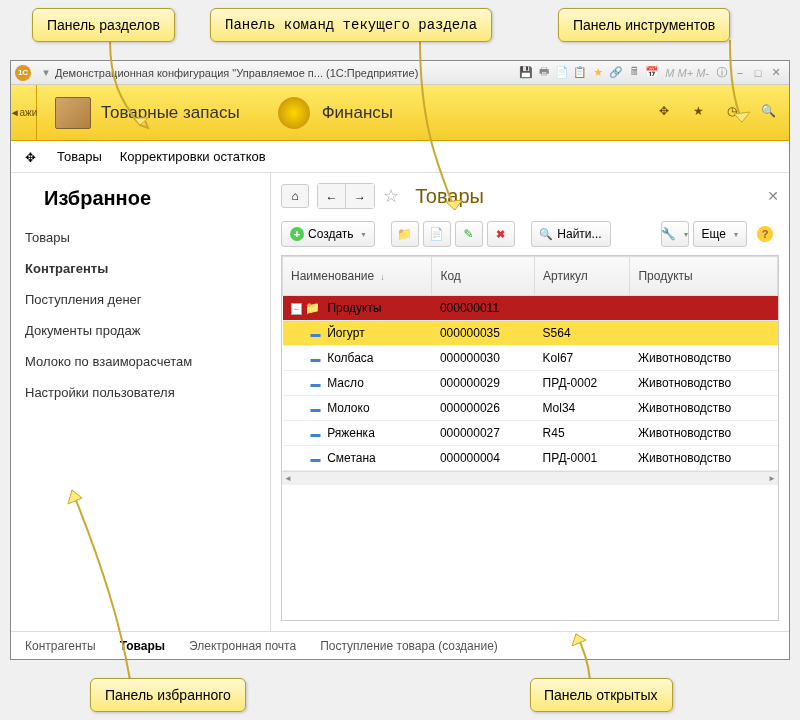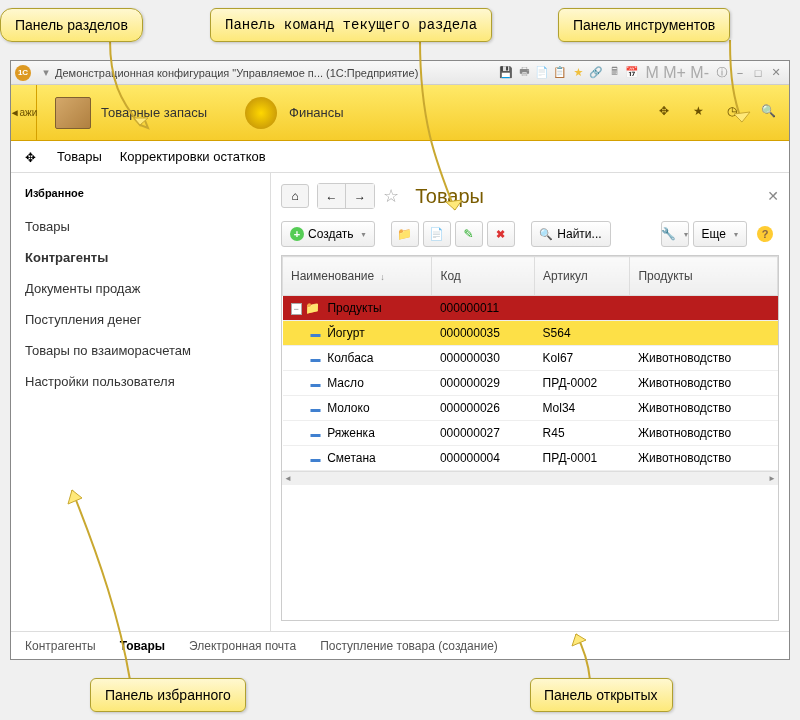--- a/index.html
+++ b/index.html
@@ -10,41 +10,41 @@
 
 
 .window { position: absolute; top: 60px; left: 10px; right: 10px; bottom: 60px; background: #fff; border: 1px solid #888; }
 
 
 .titlebar { height: 24px; background: linear-gradient(to bottom, #f8f8f8, #e8e8e8); border-bottom: 1px solid #ccc; display: flex; align-items: center; padding: 0 4px; font-size: 11px; color: #444; }
 .titlebar .logo { width: 16px; height: 16px; background: #d92; border-radius: 50%; margin-right: 6px; display: flex; align-items: center; justify-content: center; font-size: 8px; font-weight: bold; color: #fff; }
 .titlebar .tbtn { width: 16px; height: 16px; display: inline-flex; align-items: center; justify-content: center; margin: 0 1px; color: #888; cursor: pointer; }
 .titlebar .spacer { flex: 1; }
 .titlebar .star { color: #f0c040; }
-.titlebar .mgroup { color: #aaa; font-size: 16px; margin: 0 4px; }
+.titlebar .mgroup { color: #aaa; font-size: 11px; margin: 0 4px; font-style: italic; }
 
 
 .sections { height: 56px; background: linear-gradient(to bottom, #ffe968, #f6cd2c); display: flex; align-items: center; border-bottom: 1px solid #d4a000; }
 .sections .navbtn { width: 26px; height: 56px; display: flex; align-items: center; justify-content: center; font-size: 10px; color: #6b5000; border-right: 1px solid #d4a000; cursor: pointer; }
 .section-item { display: flex; align-items: center; padding: 0 18px; height: 56px; cursor: pointer; }
 .section-item .sicon { width: 36px; height: 36px; margin-right: 10px; display: flex; align-items: center; justify-content: center; }
-.section-item span.lbl { font-size: 13px; color: #333; }
+.section-item span.lbl { font-size: 17px; color: #333; }
 .sections .tools { margin-left: auto; display: flex; align-items: center; padding-right: 10px; gap: 16px; }
 .sections .tools .ticon { width: 18px; height: 18px; color: #6b5000; cursor: pointer; }
 
 
 .cmdbar { height: 32px; display: flex; align-items: center; padding: 0 14px; gap: 18px; border-bottom: 1px solid #ddd; font-size: 13px; }
 .cmdbar .cicon { width: 14px; height: 14px; }
 
 
 .body { display: flex; height: calc(100% - 24px - 56px - 32px - 28px); }
 
 
 .favorites { width: 260px; border-right: 1px solid #ddd; padding: 14px 0; }
-.favorites .fav-title { font-size: 11px; font-weight: bold; padding: 0 14px 12px; }
+.favorites .fav-title { font-size: 20px; font-weight: bold; padding: 0 14px 12px; margin-left: 19px; }
 .favorites .fav-item { padding: 8px 14px; font-size: 13px; color: #333; cursor: pointer; }
 .favorites .fav-item.active { font-weight: bold; }
 
 
 .main { flex: 1; display: flex; flex-direction: column; padding: 10px; }
 .main-header { display: flex; align-items: center; gap: 8px; margin-bottom: 12px; }
 .main-header .hbtn { width: 28px; height: 24px; border: 1px solid #ccc; border-radius: 3px; background: #f5f5f5; display: flex; align-items: center; justify-content: center; cursor: pointer; font-size: 12px; }
 .main-header .title { font-size: 20px; color: #7a5c00; margin-left: 8px; }
 .main-header .close { margin-left: auto; color: #888; font-size: 14px; cursor: pointer; }
 
@@ -86,21 +86,21 @@
 .i-help { width: 16px; height: 16px; border-radius: 50%; background: #fc3; color: #864; display: inline-flex; align-items: center; justify-content: center; font-size: 11px; font-weight: bold; }
 .sort-arrow { font-size: 9px; color: #888; margin-left: 6px; }
 
 .box-icon { width: 36px; height: 32px; background: linear-gradient(135deg, #d4a86a, #b08040); border: 1px solid #806030; border-radius: 2px; }
 .money-icon { width: 32px; height: 32px; background: radial-gradient(circle, #ffd700, #b8860b); border-radius: 50%; }
 .building-icon { width: 28px; height: 34px; background: linear-gradient(to bottom, #6bb0e8, #3070b0); border: 1px solid #205080; }
 </style>
 </head>
 <body>
 
-<div class="callout" style="top:8px; left:0;border-radius:12px;">Панель разделов</div>
+<div class="callout" style="top:8px; left:32px;">Панель разделов</div>
 <div class="callout" style="top:8px; left:210px;font-family:Liberation Mono, monospace;">Панель команд текущего раздела</div>
 <div class="callout" style="top:8px; left:558px;">Панель инструментов</div>
 <div class="callout" style="bottom:8px; left:90px;">Панель избранного</div>
 <div class="callout" style="bottom:8px; left:530px;padding-left:13px;">Панель открытых</div>
 
 <svg class="arrow" style="top:40px; left:100px; width:60px; height:90px;">
   <path d="M10,0 C10,40 20,60 40,85 L48,88 L44,78 L40,85 L34,78" fill="none" stroke="#c9a830" stroke-width="2"></path>
   <polygon points="40,85 48,78 34,78" fill="#ffe97a" stroke="#c9a830"></polygon>
 </svg>
 <svg class="arrow" style="top:40px; left:400px; width:80px; height:180px;">
@@ -170,23 +170,23 @@
     <span>Корректировки остатков</span>
   </div>
 
   <div class="body">
 
     <div class="favorites">
       <div class="fav-title">Избранное</div>
       <div id="fav-items">
           <div class="fav-item">Товары</div>
           <div class="fav-item active">Контрагенты</div>
+          <div class="fav-item">Поступления денег</div>
           <div class="fav-item">Документы продаж</div>
-          <div class="fav-item">Поступления денег</div>
-          <div class="fav-item">Товары по взаиморасчетам</div>
+          <div class="fav-item">Молоко по взаиморасчетам</div>
           <div class="fav-item">Настройки пользователя</div>
         </div>
     </div>
 
     <div class="main">
       <div class="main-header">
         <div class="hbtn">⌂</div>
         <div style="display:flex; border:1px solid #ccc; border-radius:3px;">
           <div class="hbtn" style="border:none; border-right:1px solid #ccc; border-radius:0;">←</div>
           <div class="hbtn" style="border:none; border-radius:0;">→</div>

